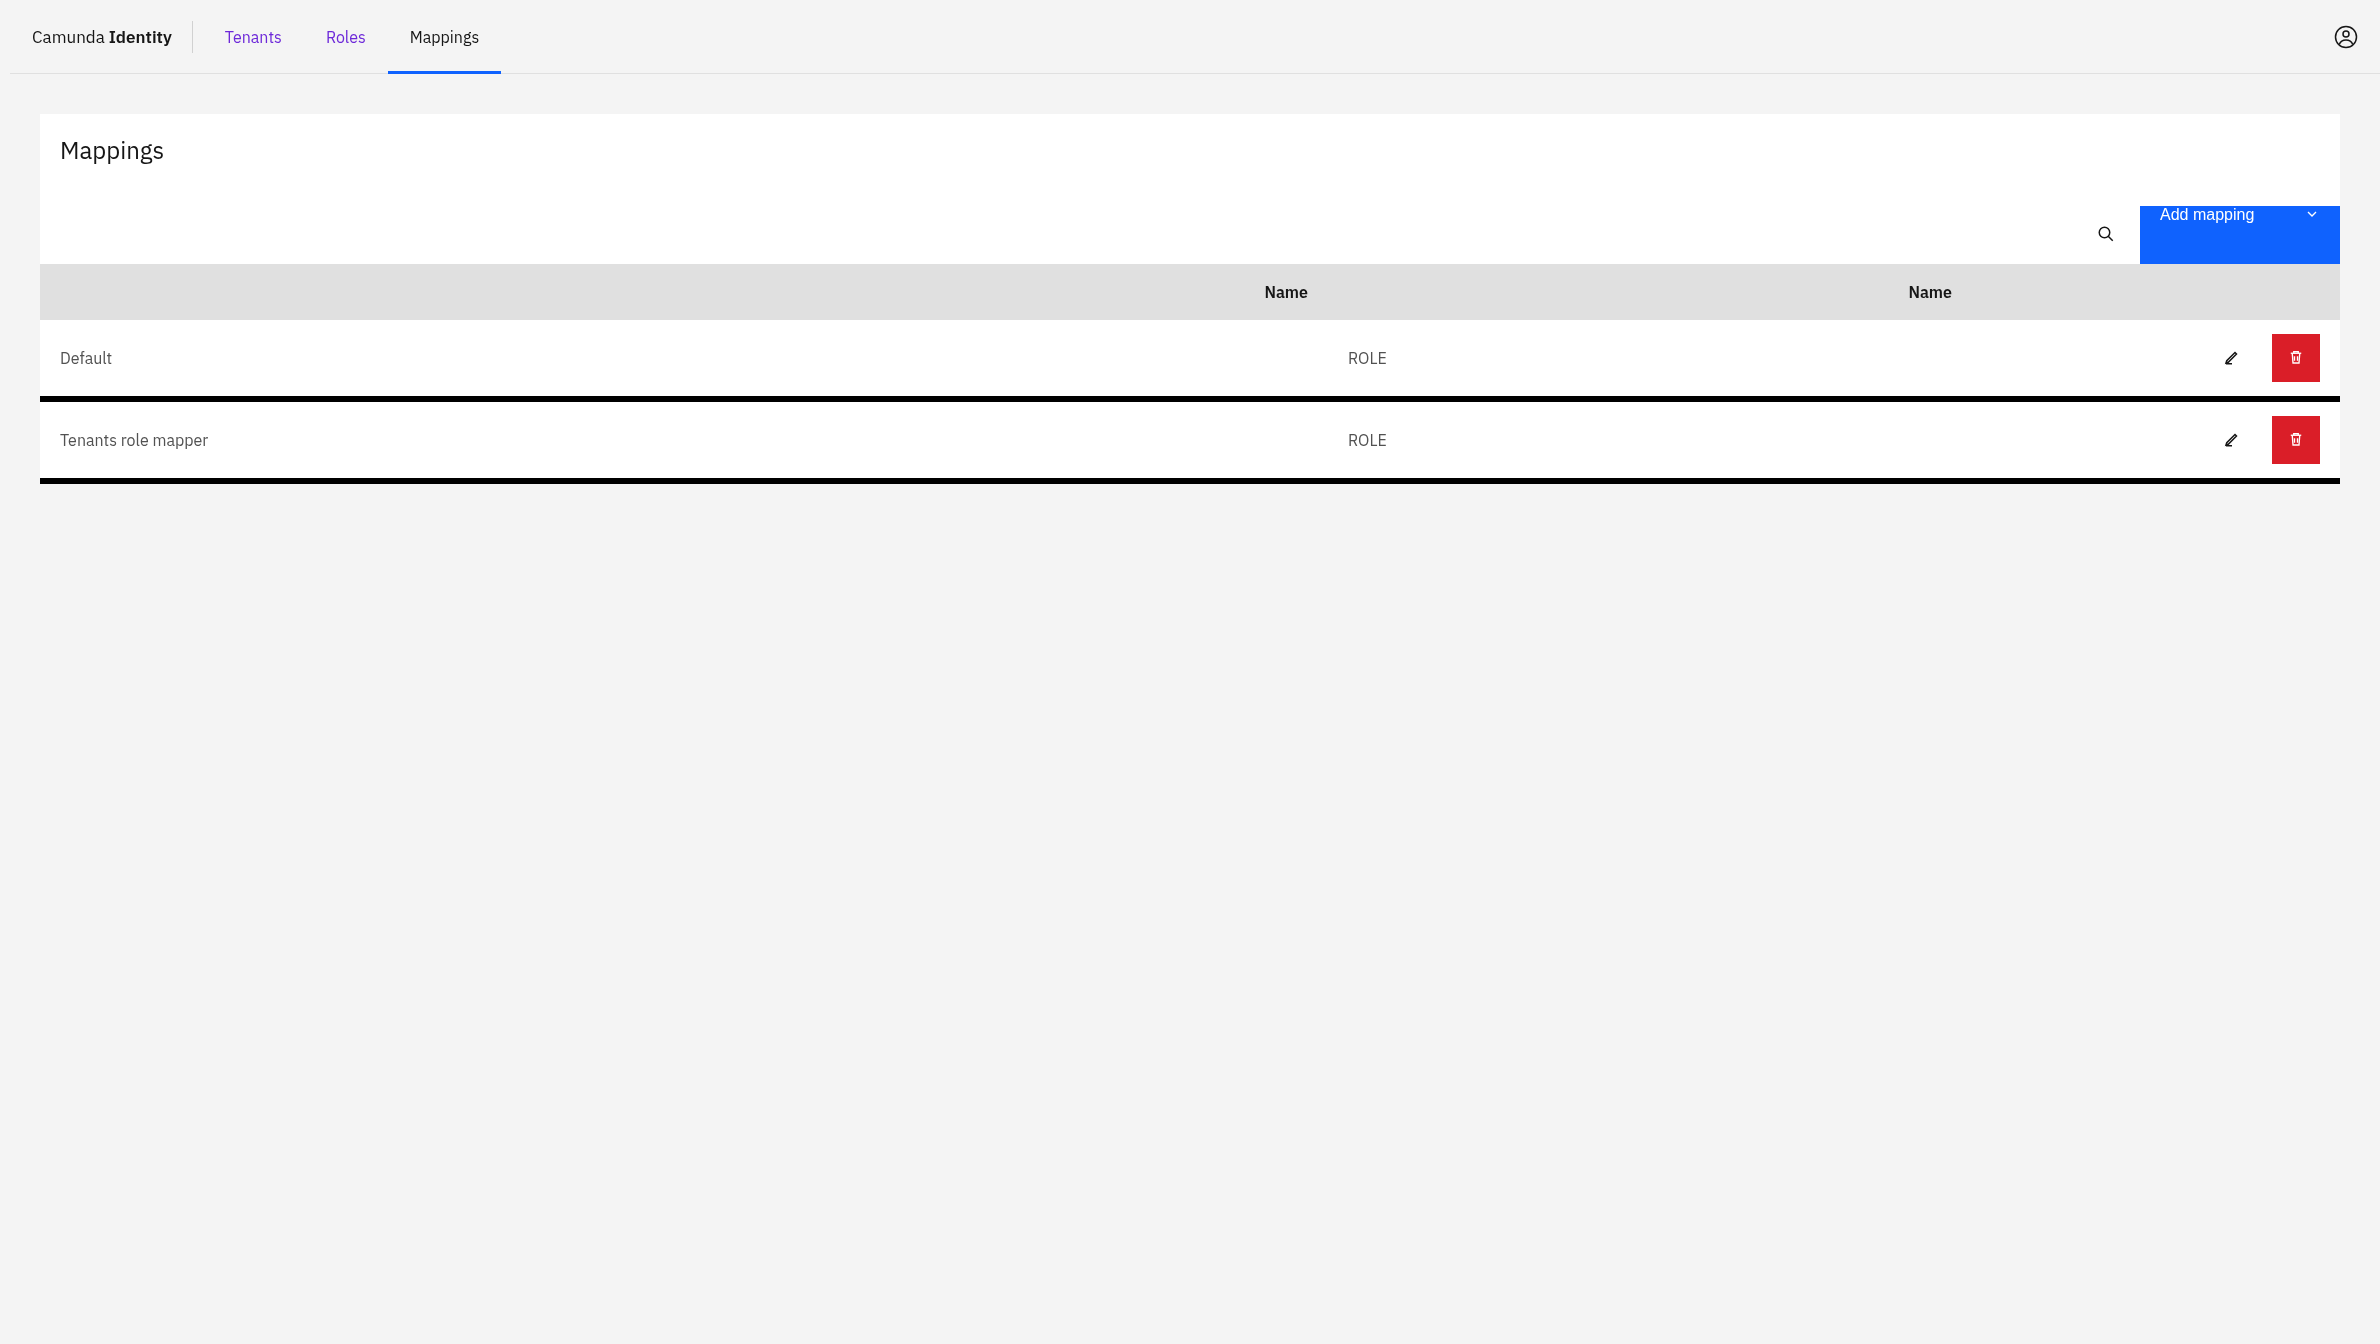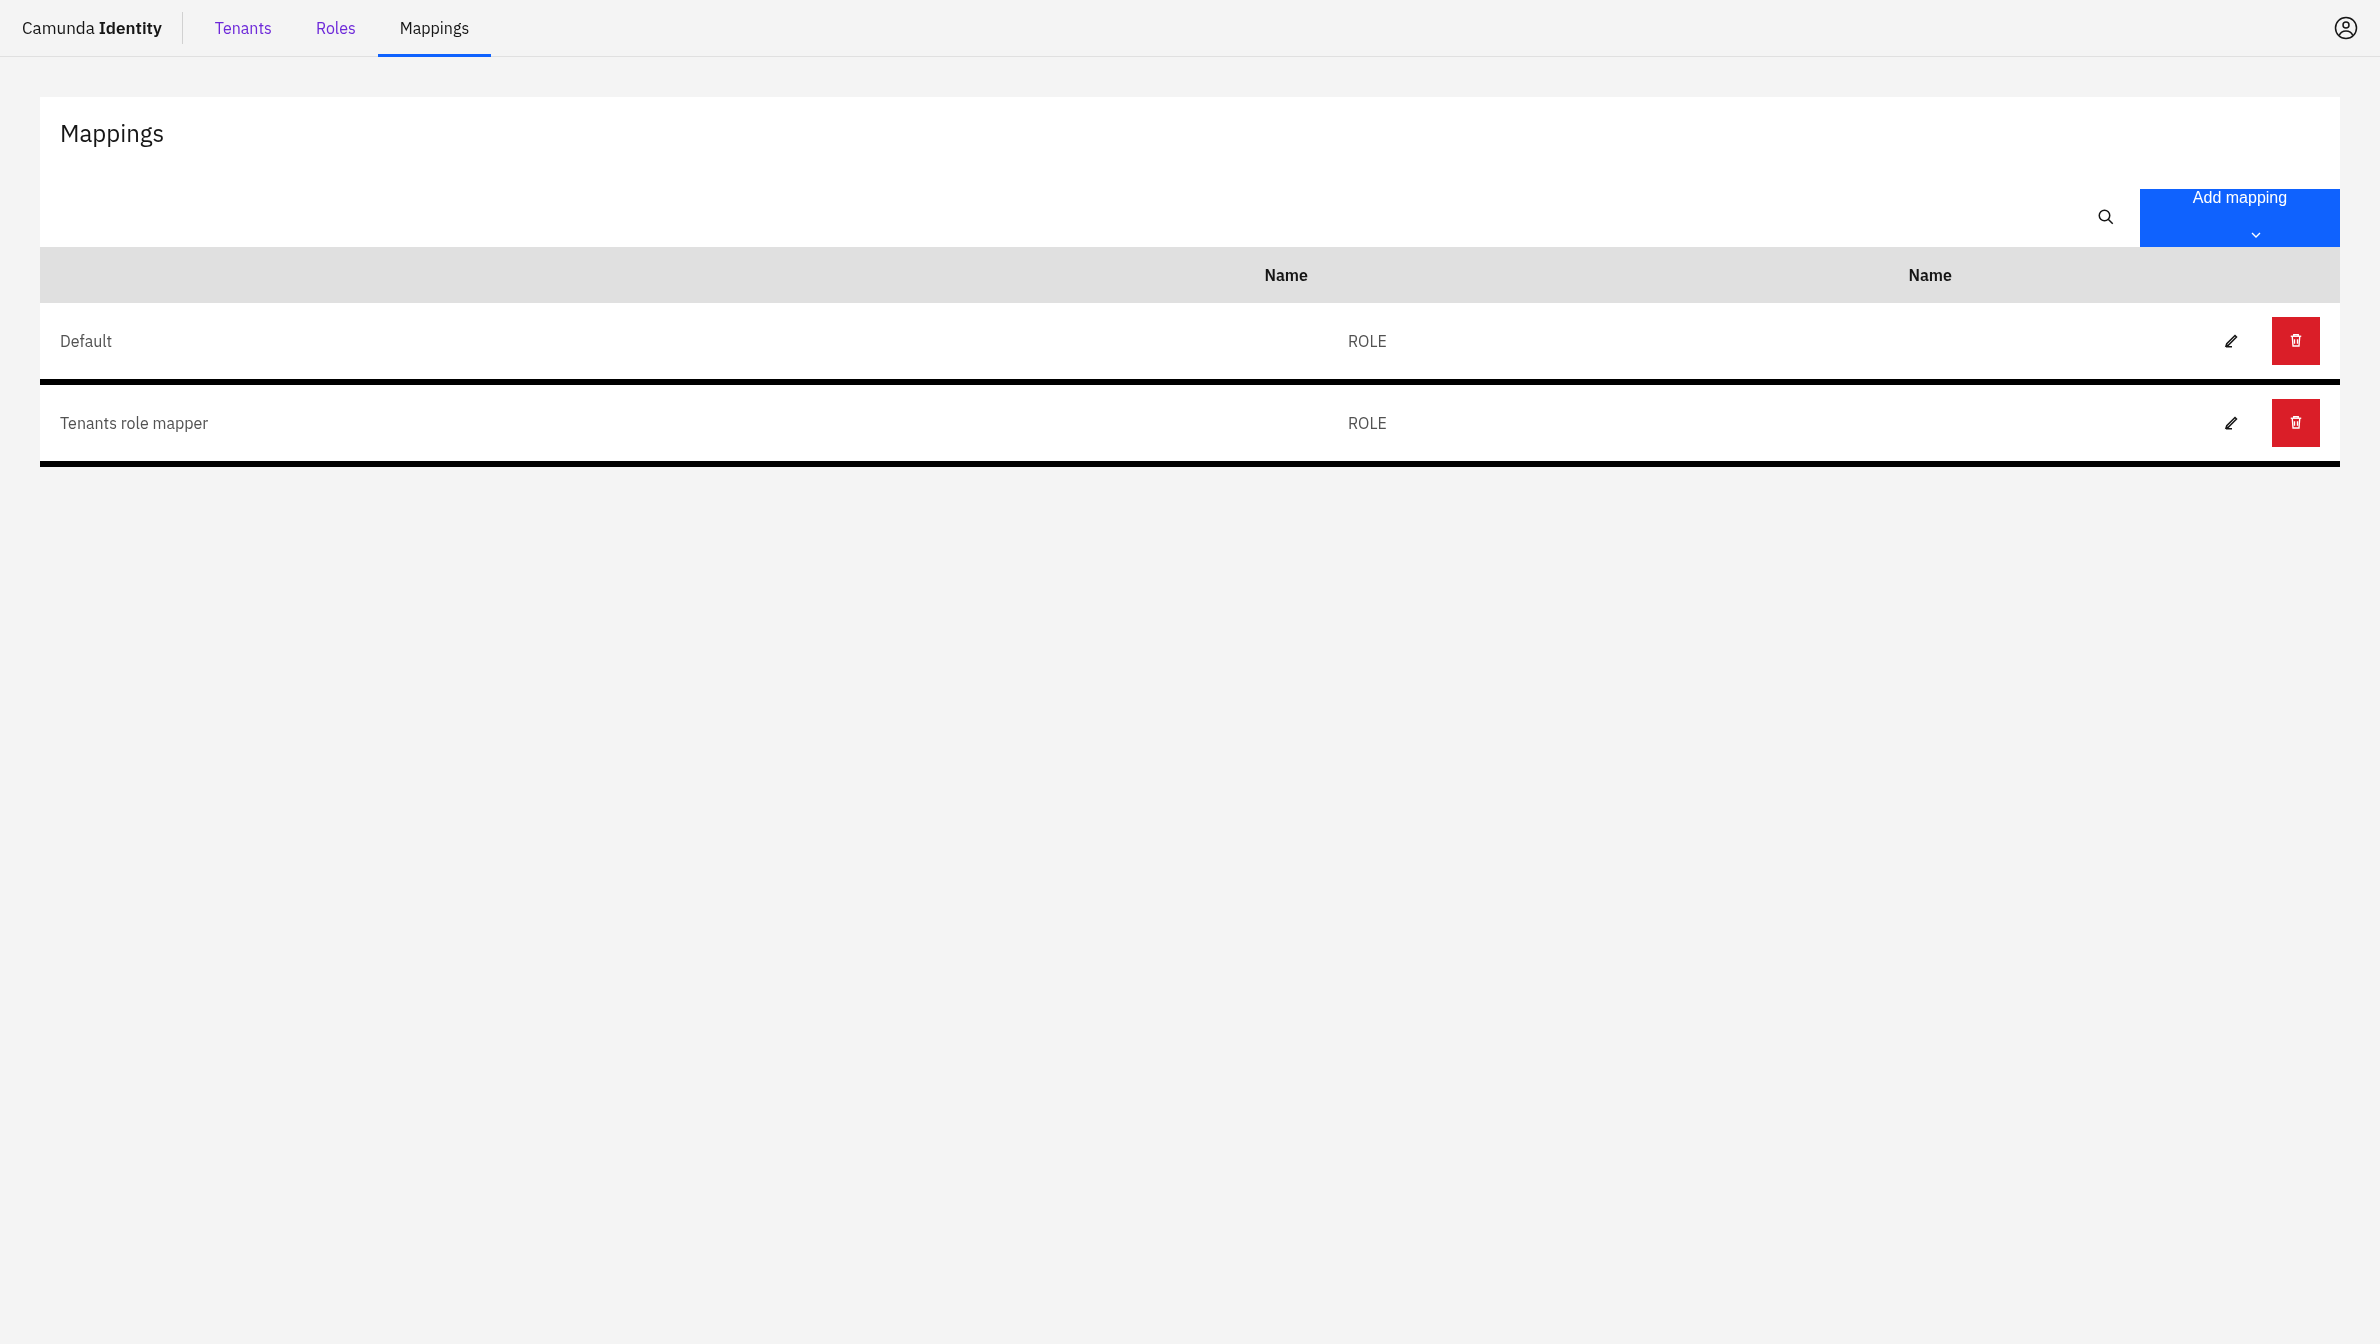--- a/index.html
+++ b/index.html
@@ -11,24 +11,25 @@
       font-family: "IBM Plex Sans", -apple-system, BlinkMacSystemFont, "Segoe UI", Roboto, Helvetica, Arial, sans-serif;
       background: #f4f4f4;
       color: #161616;
       font-size: 14px;
     }
     
     
     .header {
       display: flex;
       align-items: center;
-      height: 57px;
+      height: 74px;
       border-bottom: 1px solid #e0e0e0;
       background: #f4f4f4;
       padding: 0 22px;
+      margin-left: 10px;
     }
     .brand {
       font-size: 17px;
       color: #161616;
       padding-right: 20px;
     }
     .brand-name {
       font-weight: 400;
     }
     .brand-product {
@@ -109,31 +110,30 @@
       cursor: pointer;
       color: #161616;
       margin-right: 10px;
     }
     .search-btn svg {
       width: 18px;
       height: 18px;
     }
     .add-btn {
       display: flex;
-      align-items: center;
+      align-items: flex-start;
       justify-content: space-between;
       height: 58px;
       padding: 0 20px;
       background: #0f62fe;
       color: #ffffff;
       border: none;
       font-size: 16px;
       cursor: pointer;
       min-width: 200px;
-      flex-direction: column;
     }
     .add-btn svg {
       width: 16px;
       height: 16px;
       margin-left: 32px;
     }
     
     
     .table {
       width: 100%;

